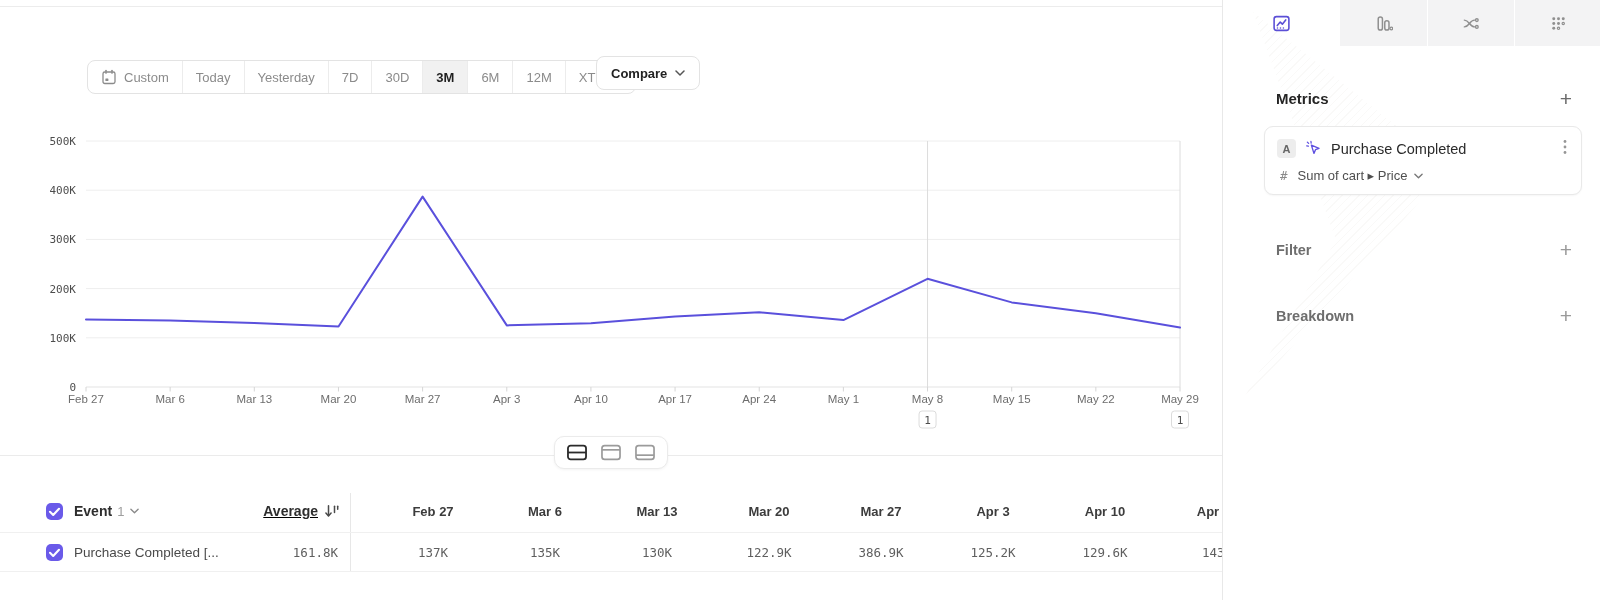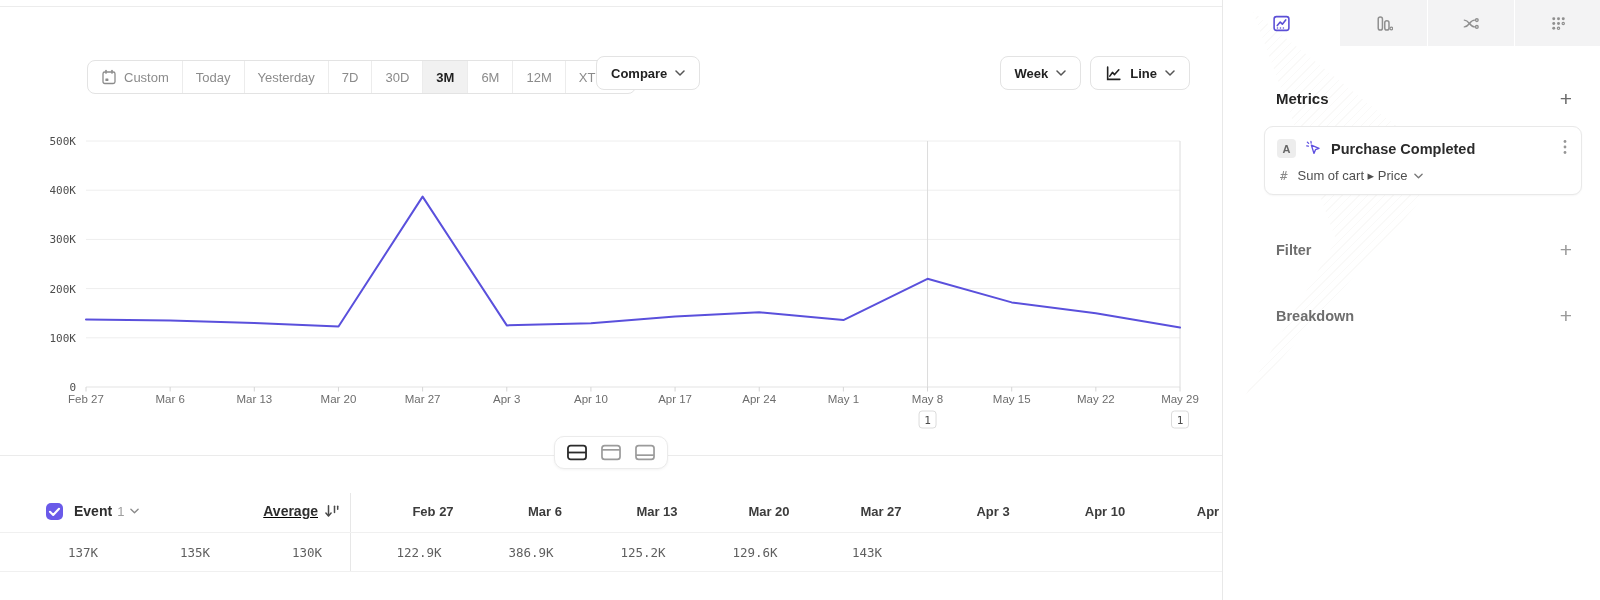--- a/index.html
+++ b/index.html
@@ -86,21 +86,21 @@
   .side-heading.soft { color:#6e6e6e; font-size:14.5px; }
   .plus-btn { border:none; background:transparent; font-size:21px; font-weight:normal; color:#6b6b6b;
               cursor:pointer; line-height:1; padding:0 2px; }
   .plus-btn.soft { color:#9a9a9a; }
   .metrics-head { margin-top:42px; }
   .metric-card { margin:17px 18px 0 41px; background:#fff; border:1px solid #e9e9e9; border-radius:9px;
                  box-shadow:0 1px 2px rgba(0,0,0,0.04); padding:10px 12px 11px 12px; position:relative; }
   .mc-row1 { display:flex; align-items:center; gap:9px; }
   .a-badge { width:19px; height:19px; border-radius:4px; background:#ededed; color:#666; font-size:11px;
              font-weight:bold; display:flex; align-items:center; justify-content:center; flex:none; }
-  .mc-title { font-size:14.5px; font-weight:bold; color:#2b2b2b; }
+  .mc-title { font-size:14.5px; font-weight:normal; color:#2b2b2b; }
   .kebab { margin-left:auto; border:none; background:transparent; cursor:pointer; padding:2px; }
   .mc-row2 { display:flex; align-items:center; gap:10px; margin-top:8px; padding-left:3px; }
   .hash { font-family:"DejaVu Sans Mono", monospace; font-size:12.5px; color:#8a8a8a; }
   .agg-text { font-size:13px; color:#4f4f4f; cursor:pointer; display:flex; align-items:center; gap:7px; }
   .filter-head { margin-top:44px; }
   .breakdown-head { margin-top:45px; }
 </style>
 </head>
 <body>
 
@@ -201,38 +201,20 @@
               <path d="M1 1 L5 5 L9 1" fill="none" stroke="#999" stroke-width="1.5" stroke-linecap="round" stroke-linejoin="round"></path>
             </svg>
           </button>
         </div>
       <button class="btn compare">
         <span>Compare</span>
         <svg class="chev" width="10" height="6" viewBox="0 0 10 6">
             <path d="M1 1 L5 5 L9 1" fill="none" stroke="#555" stroke-width="1.5" stroke-linecap="round" stroke-linejoin="round"></path>
           </svg>
       </button>
-      <div class="right-controls">
-        <button class="btn">
-          <span>Week</span>
-          <svg class="chev" width="10" height="6" viewBox="0 0 10 6">
-              <path d="M1 1 L5 5 L9 1" fill="none" stroke="#555" stroke-width="1.5" stroke-linecap="round" stroke-linejoin="round"></path>
-            </svg>
-        </button>
-        <button class="btn">
-          <svg width="17" height="17" viewBox="0 0 16 16">
-              <path d="M2.5 2 V13.5 H14" fill="none" stroke="#222" stroke-width="1.5" stroke-linecap="round"></path>
-              <path d="M4.5 10.5 L7 7 L9 9 L13 4.5" fill="none" stroke="#222" stroke-width="1.5" stroke-linecap="round" stroke-linejoin="round"></path>
-            </svg>
-          <span>Line</span>
-          <svg class="chev" width="10" height="6" viewBox="0 0 10 6">
-              <path d="M1 1 L5 5 L9 1" fill="none" stroke="#555" stroke-width="1.5" stroke-linecap="round" stroke-linejoin="round"></path>
-            </svg>
-        </button>
-      </div>
     </div>
 
 
     <div class="divider-h"></div>
 
     <div class="view-toggle">
       <button class="vt-btn">
         <svg width="22" height="17" viewBox="0 0 20 16">
             <rect x="1.5" y="1.5" width="17" height="13" rx="2.5" fill="none" stroke="#2b2b2b" stroke-width="1.7"></rect>
             <line x1="1.5" y1="8" x2="18.5" y2="8" stroke="#2b2b2b" stroke-width="1.7"></line>
@@ -284,20 +266,30 @@
             <div class="tcol th">Mar 13</div>
             <div class="tcol th">Mar 20</div>
             <div class="tcol th">Mar 27</div>
             <div class="tcol th">Apr 3</div>
             <div class="tcol th">Apr 10</div>
             <div class="tcol th">Apr 17</div>
           </div>
       </div>
 
       <div class="trow body">
+        <div class="left-block">
+          <span class="checkbox">
+            <svg width="17" height="17" viewBox="0 0 17 17">
+                <rect x="0" y="0" width="17" height="17" rx="5" fill="#6a5ae9"></rect>
+                <path d="M4 8.8 L7.2 12 L13 5.8" fill="none" stroke="#fff" stroke-width="2.1" stroke-linecap="round" stroke-linejoin="round"></path>
+              </svg>
+          </span>
+          <span class="row-name">Purchase Completed [...</span>
+          <span class="avg-val">161.8K</span>
+        </div>
         <div class="cols">
             <div class="tcol td">137K</div>
             <div class="tcol td">135K</div>
             <div class="tcol td">130K</div>
             <div class="tcol td">122.9K</div>
             <div class="tcol td">386.9K</div>
             <div class="tcol td">125.2K</div>
             <div class="tcol td">129.6K</div>
             <div class="tcol td">143K</div>
           </div>

